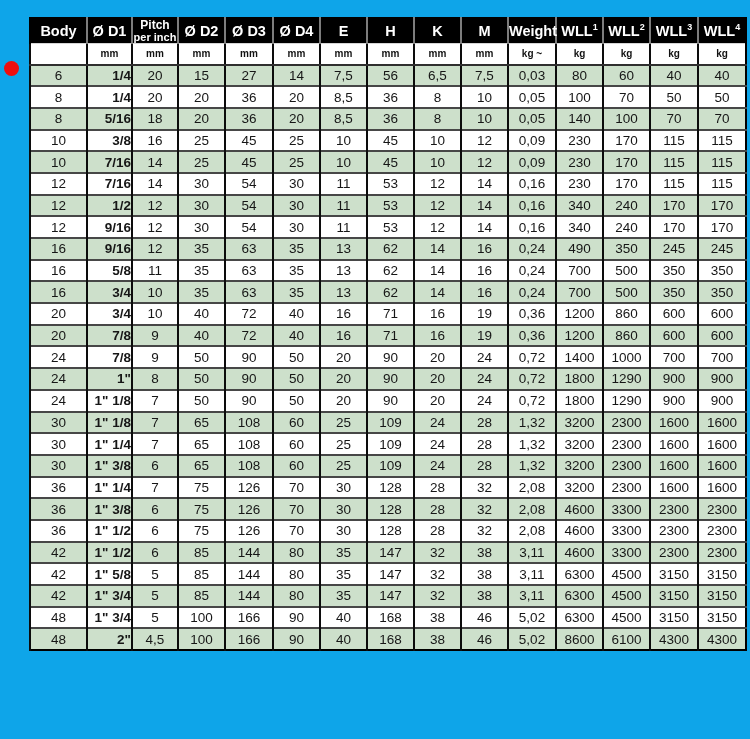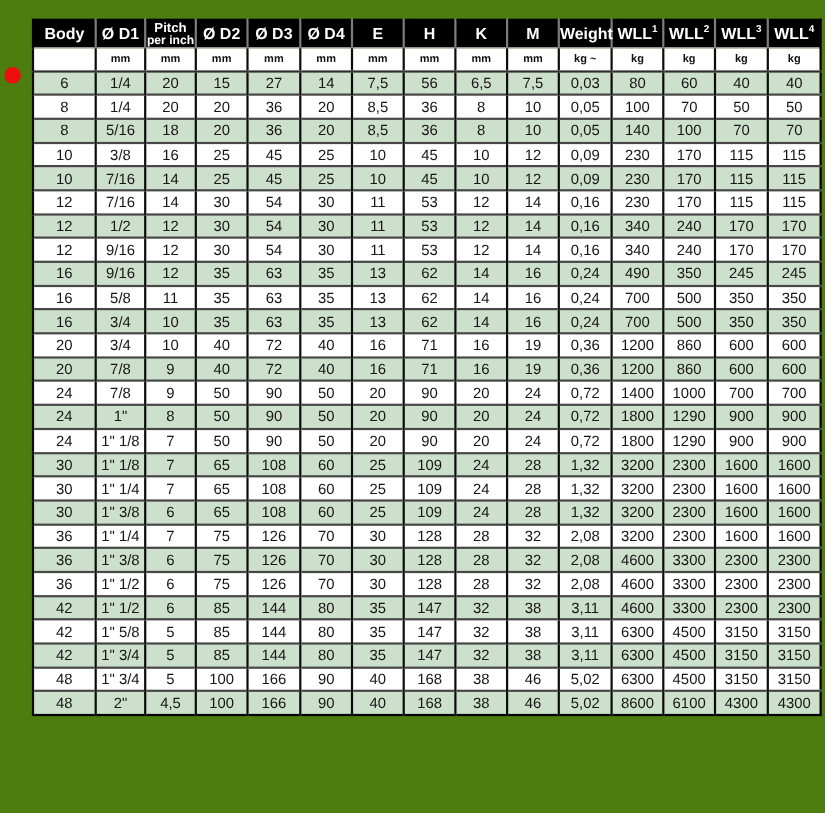--- a/index.html
+++ b/index.html
@@ -7,21 +7,21 @@
     --marker:#ee0e0e;
     --head-bg:#000000;
     --head-fg:#ffffff;
   }
   *{margin:0;padding:0;box-sizing:border-box;}
   html,body{background:#ffffff;}
   body{font-family:"Liberation Sans", sans-serif;}
   .canvas{
     position:relative;
     width:750px;height:739px;
-    background:#4d7c0f;
+    background:#0ea5e9;
     overflow:hidden;
   }
   
   .row-marker{
     position:absolute;left:4px;top:61px;
     width:15px;height:15px;border-radius:50%;
     background:var(--marker);
   }
   table.spec{
     position:absolute;left:29px;top:17px;
@@ -63,21 +63,21 @@
     font-size:13.5px;
     color:#161616;
     text-align:center;
     vertical-align:middle;
     border-left:2px solid #0c0c0c;
     border-top:2px solid #474747;
     padding:0;
     background:#ffffff;
   }
   tbody tr:nth-child(odd) td{background:var(--hl);}
-  tbody td.bold-col{font-weight:normal;}
+  tbody td.bold-col{font-weight:bold;text-align:right;}
   .footnote{
     position:absolute;left:27px;top:714px;
     display:flex;align-items:center;gap:9px;
     font-size:14px;color:#1a1a1a;
   }
   .footnote .dot{
     width:15px;height:15px;border-radius:50%;
     background:var(--marker);
     flex:0 0 auto;
   }

